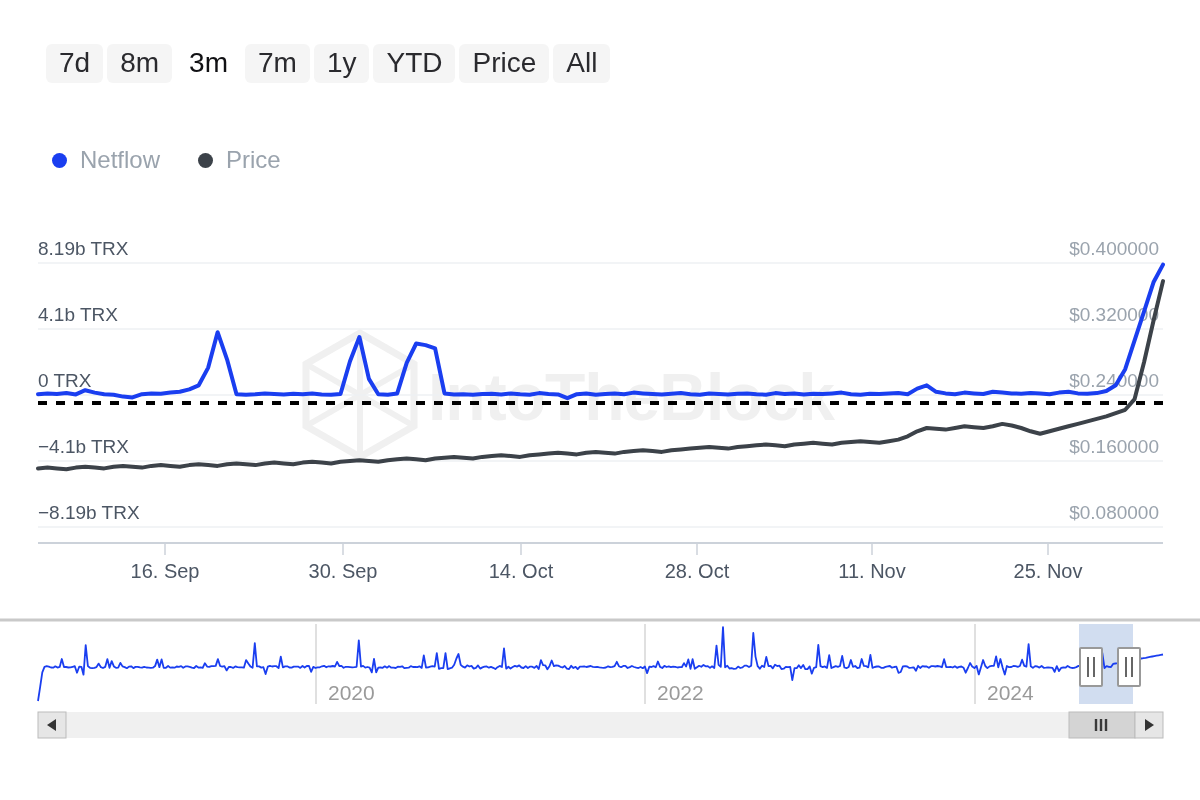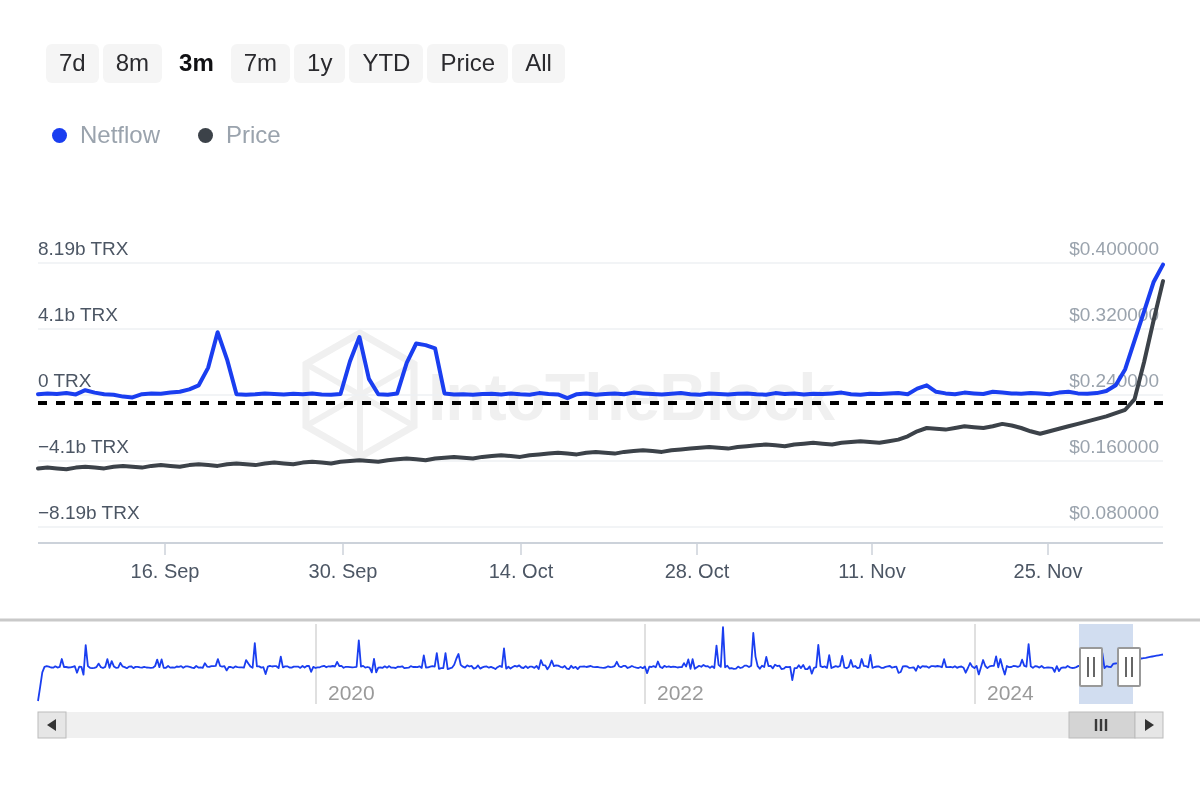--- a/index.html
+++ b/index.html
@@ -24,41 +24,41 @@
   .range-bar {
     position: absolute;
     left: 46px;
     top: 44px;
     display: flex;
     align-items: center;
     gap: 4px;
   }
   .range-btn {
     font-family: "Liberation Sans", sans-serif;
-    font-size: 24px;
+    font-size: 28px;
     color: #2a2a2e;
     background: #f5f5f5;
     border: none;
     border-radius: 6px;
     padding: 8px 13px 9px 13px;
     line-height: 22px;
     cursor: pointer;
     white-space: nowrap;
   }
   .range-btn.selected {
     background: #ffffff;
-    font-weight: bold;
+    font-weight: normal;
     color: #111114;
   }
 
   
   .legend {
     position: absolute;
     left: 52px;
-    top: 122px;
+    top: 147px;
     display: flex;
     align-items: flex-end;
     gap: 38px;
   }
   .legend-item {
     display: flex;
     align-items: center;
     gap: 13px;
     cursor: pointer;
   }

